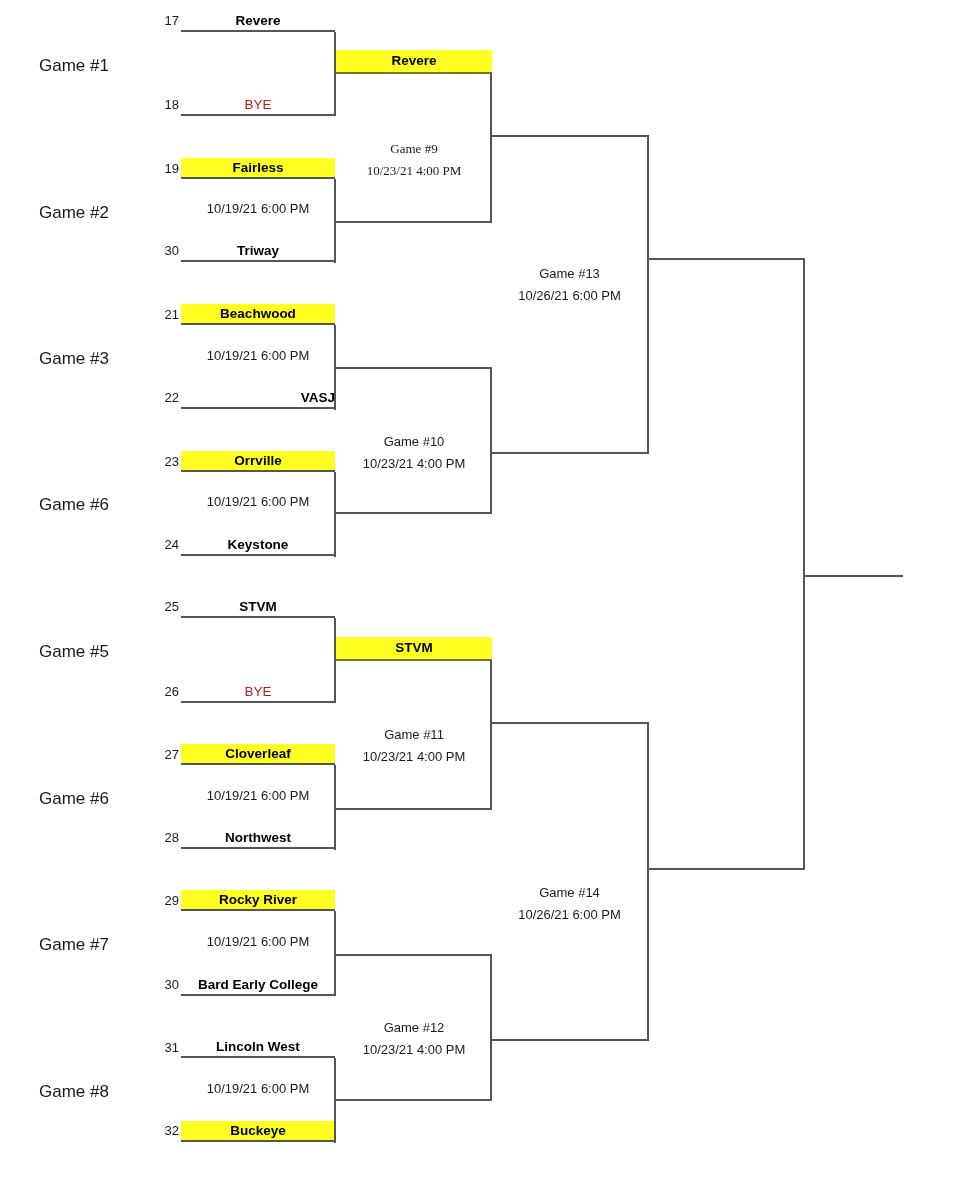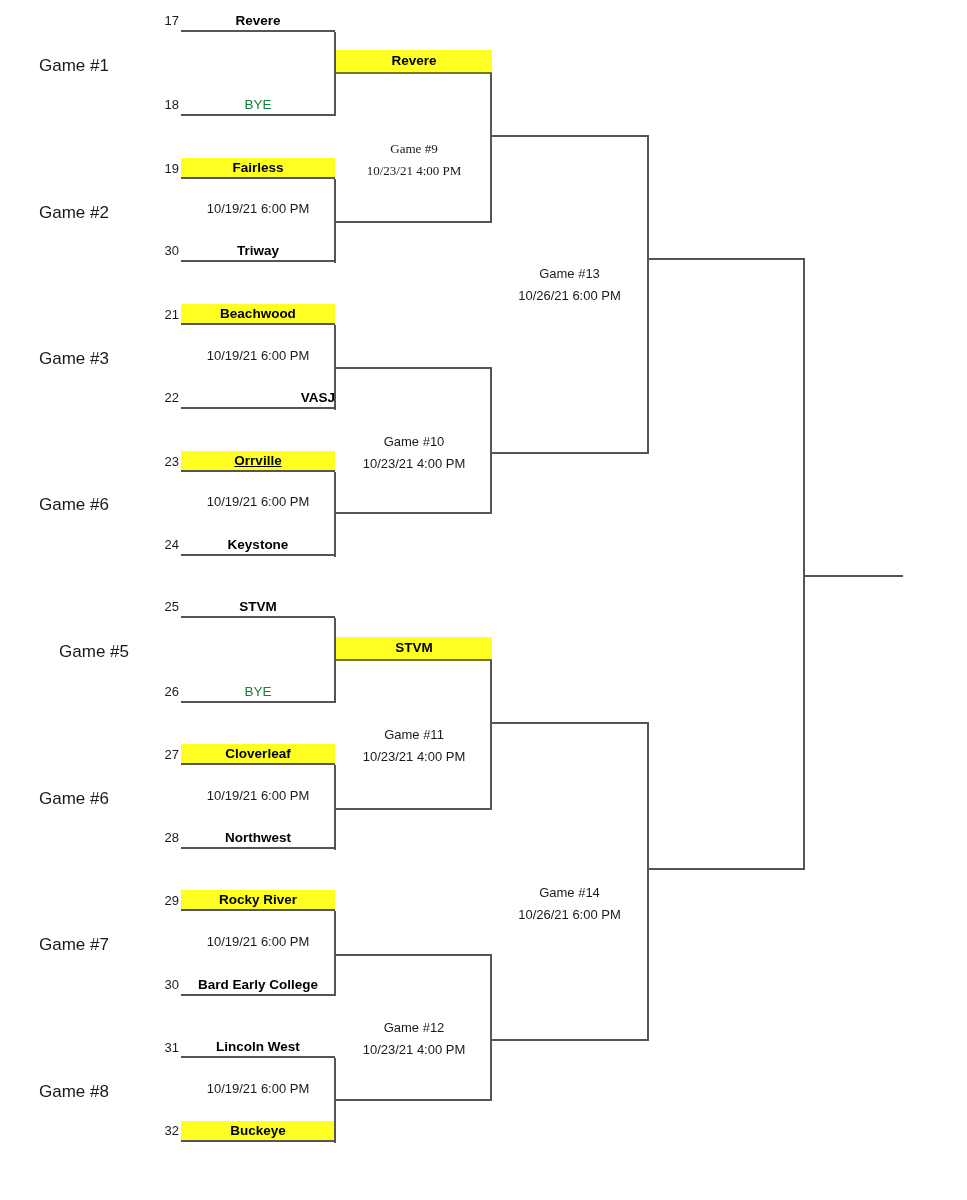--- a/index.html
+++ b/index.html
@@ -48,21 +48,21 @@
   }
   .team-slot .tname {
     font-size: 13.5px;
     font-weight: bold;
     color: #000000;
     line-height: 19px;
     display: block;
   }
   .team-slot.win { background: #ffff22; }
   .team-slot.bye .tname {
-    color: #15803d;
+    color: #b91c1c;
     font-weight: normal;
   }
 
   
   .adv-slot {
     width: 156px;
     height: 24px;
     box-sizing: border-box;
     border-bottom: 2px solid #777722;
     background: #ffff22;
@@ -103,21 +103,21 @@
 </style>
 </head>
 <body>
 
 <div id="bracket">
 
   <div class="abs round-label" style="left:19px; top:56px;">Game #1</div>
   <div class="abs round-label" style="left:19px; top:203px;">Game #2</div>
   <div class="abs round-label" style="left:19px; top:349px;">Game #3</div>
   <div class="abs round-label" style="left:19px; top:495px;">Game #6</div>
-  <div class="abs round-label" style="left:19px; top:642px;text-align:right;">Game #5</div>
+  <div class="abs round-label" style="left:19px; top:642px;">Game #5</div>
   <div class="abs round-label" style="left:19px; top:789px;">Game #6</div>
   <div class="abs round-label" style="left:19px; top:935px;">Game #7</div>
   <div class="abs round-label" style="left:19px; top:1082px;">Game #8</div>
 
   <div class="abs seed-num" style="left:157px; top:13px;">17</div>
   <div class="abs team-slot" style="left:181px; top:11px;">
     <span class="tname">Revere</span>
   </div>
 
   <div class="abs seed-num" style="left:157px; top:97px;">18</div>
@@ -143,21 +143,21 @@
     <span class="tname">Beachwood</span>
   </div>
   <div class="abs inline-date" style="left:181px; top:348px;">10/19/21 6:00 PM</div>
   <div class="abs seed-num" style="left:157px; top:390px;">22</div>
   <div class="abs team-slot" style="left:181px; top:388px;text-align:right;">
     <span class="tname">VASJ</span>
   </div>
   <div class="abs vline" style="left:334px; top:325px; height:85px;"></div>
 
   <div class="abs seed-num" style="left:157px; top:454px;">23</div>
-  <div class="abs team-slot win" style="left:181px; top:451px;text-decoration:underline;">
+  <div class="abs team-slot win" style="left:181px; top:451px;">
     <span class="tname">Orrville</span>
   </div>
   <div class="abs inline-date" style="left:181px; top:494px;">10/19/21 6:00 PM</div>
   <div class="abs seed-num" style="left:157px; top:537px;">24</div>
   <div class="abs team-slot" style="left:181px; top:535px;">
     <span class="tname">Keystone</span>
   </div>
   <div class="abs vline" style="left:334px; top:472px; height:85px;"></div>
 
   <div class="abs seed-num" style="left:157px; top:599px;">25</div>

